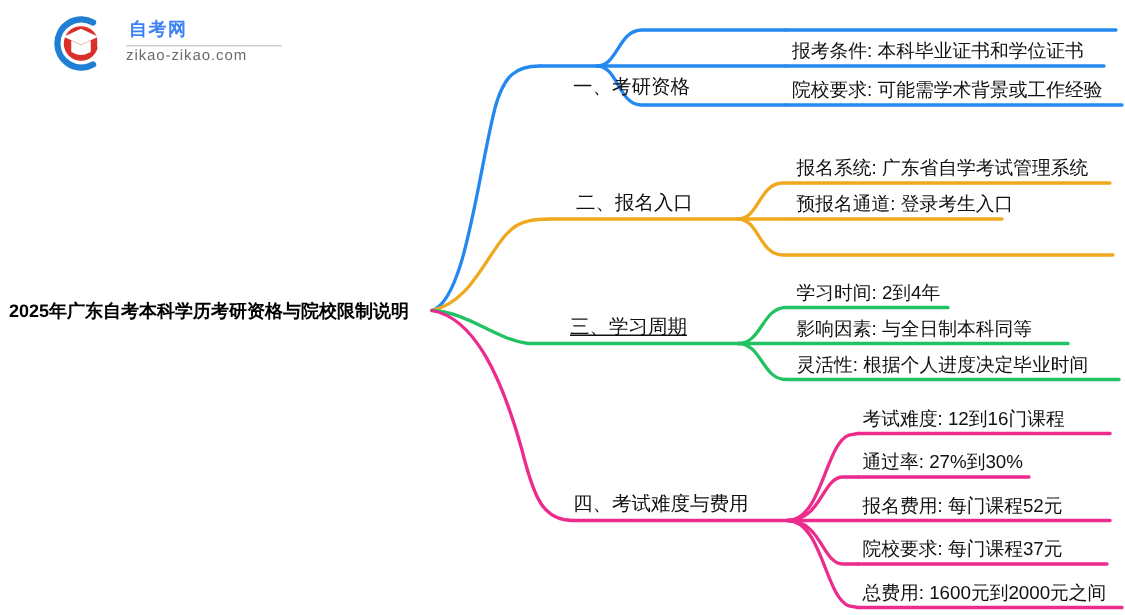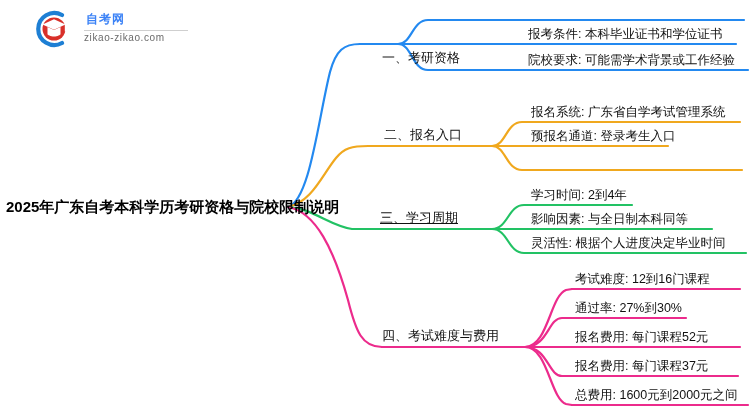--- a/index.html
+++ b/index.html
@@ -72,21 +72,21 @@
   }
   #map-svg path { fill: none; stroke-linecap: round; }
 
   
   .node {
     position: absolute;
     white-space: nowrap;
     color: #111111;
   }
   .root-node {
-    font-size: 15px;
+    font-size: 12px;
     font-weight: bold;
     line-height: 16px;
     color: #000000;
   }
   .branch-node {
     font-size: 13px;
     line-height: 16px;
     color: #111111;
   }
   .leaf-node {
@@ -181,16 +181,16 @@
   <div class="node leaf-node" style="left:531px; top:105px;">报名系统: 广东省自学考试管理系统</div>
   <div class="node leaf-node" style="left:531px; top:129px;">预报名通道: 登录考生入口</div>
 
   <div class="node leaf-node" style="left:531px; top:188px;">学习时间: 2到4年</div>
   <div class="node leaf-node" style="left:531px; top:212px;">影响因素: 与全日制本科同等</div>
   <div class="node leaf-node" style="left:531px; top:236px;">灵活性: 根据个人进度决定毕业时间</div>
 
   <div class="node leaf-node" style="left:575px; top:272px;">考试难度: 12到16门课程</div>
   <div class="node leaf-node" style="left:575px; top:301px;">通过率: 27%到30%</div>
   <div class="node leaf-node" style="left:575px; top:330px;">报名费用: 每门课程52元</div>
-  <div class="node leaf-node" style="left:575px; top:359px;">报名费用: 每门课程37元</div>
+  <div class="node leaf-node" style="left:575px; top:359px;">院校要求: 每门课程37元</div>
   <div class="node leaf-node" style="left:575px; top:388px;">总费用: 1600元到2000元之间</div>
 
 </div>
 
 </body></html>

